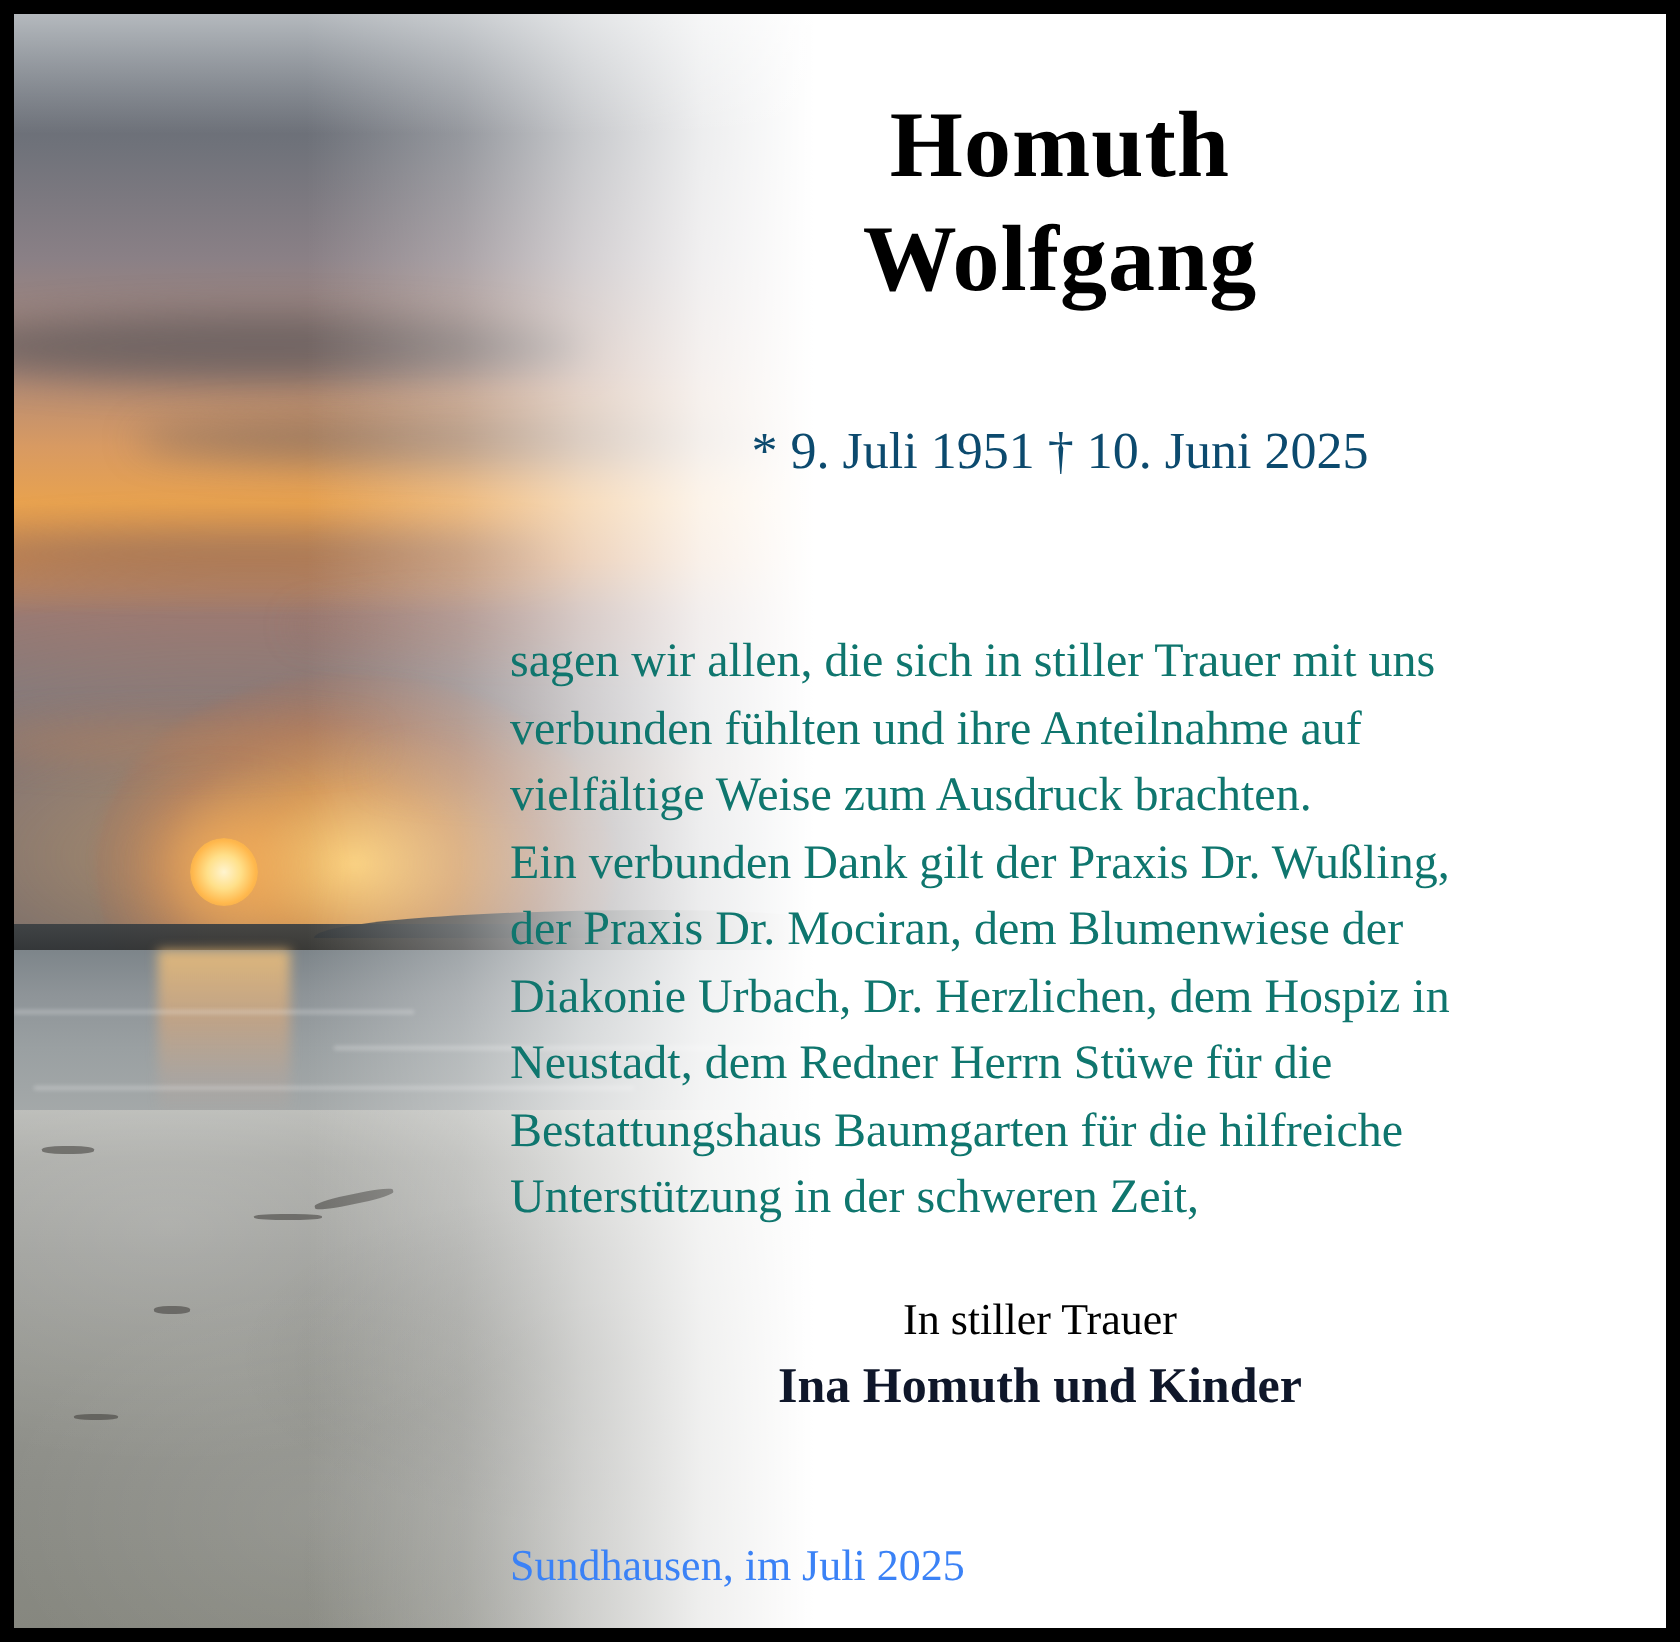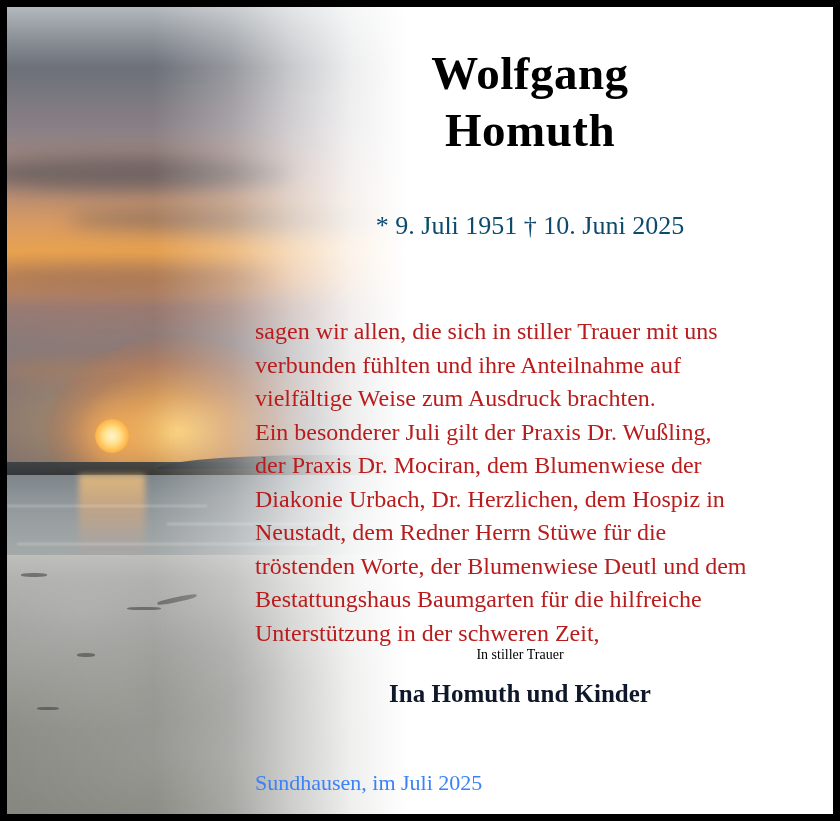--- a/index.html
+++ b/index.html
@@ -232,30 +232,30 @@
     font-weight: bold;
     color: #000000;
   }
   .body-text {
     position: absolute;
     left: 248px;
     top: 308px;
     width: 552px;
     font-size: 24px;
     line-height: 33.5px;
-    color: #b91c1c;
+    color: #0f766e;
   }
   .body-text p { margin: 0; }
   .mourning-label {
     position: absolute;
     left: 243px;
     top: 640px;
     width: 540px;
     text-align: center;
-    font-size: 14px;
+    font-size: 22px;
     color: #000000;
   }
   .family {
     position: absolute;
     left: 243px;
     top: 673px;
     width: 540px;
     text-align: center;
     font-size: 25px;
     font-weight: bold;
@@ -300,36 +300,35 @@
       <div class="debris" style="left:120px; top:600px; width:34px; height:3px;"></div>
       <div class="debris" style="left:70px;  top:646px; width:18px; height:4px;"></div>
       <div class="debris" style="left:150px; top:590px; width:40px; height:5px; transform:rotate(-12deg);"></div>
       <div class="debris" style="left:30px;  top:700px; width:22px; height:3px;"></div>
       <div class="photo-fade"></div>
       <div class="photo-fade-top"></div>
     </div>
 
     <div class="content">
       <div class="name">
+        <div>Homuth</div>
         <div>Wolfgang</div>
-        <div>Homuth</div>
       </div>
 
       <div class="dates">* 9. Juli 1951  † 10. Juni 2025</div>
 
 
       <div class="body-text">
         <p>sagen wir allen, die sich in stiller Trauer mit uns</p>
         <p>verbunden fühlten und ihre Anteilnahme auf</p>
         <p>vielfältige Weise zum Ausdruck brachten.</p>
-        <p>Ein besonderer Juli gilt der Praxis Dr. Wußling,</p>
+        <p>Ein verbunden Dank gilt der Praxis Dr. Wußling,</p>
         <p>der Praxis Dr. Mociran, dem Blumenwiese der</p>
         <p>Diakonie Urbach, Dr. Herzlichen, dem Hospiz in</p>
         <p>Neustadt, dem Redner Herrn Stüwe für die</p>
-        <p>tröstenden Worte, der Blumenwiese Deutl und dem</p>
         <p>Bestattungshaus Baumgarten für die hilfreiche</p>
         <p>Unterstützung in der schweren Zeit,</p>
       </div>
 
       <div class="mourning-label">In stiller Trauer</div>
       <div class="family">Ina Homuth und Kinder</div>
       <div class="place-date">Sundhausen, im Juli 2025</div>
     </div>
 
   </div>

